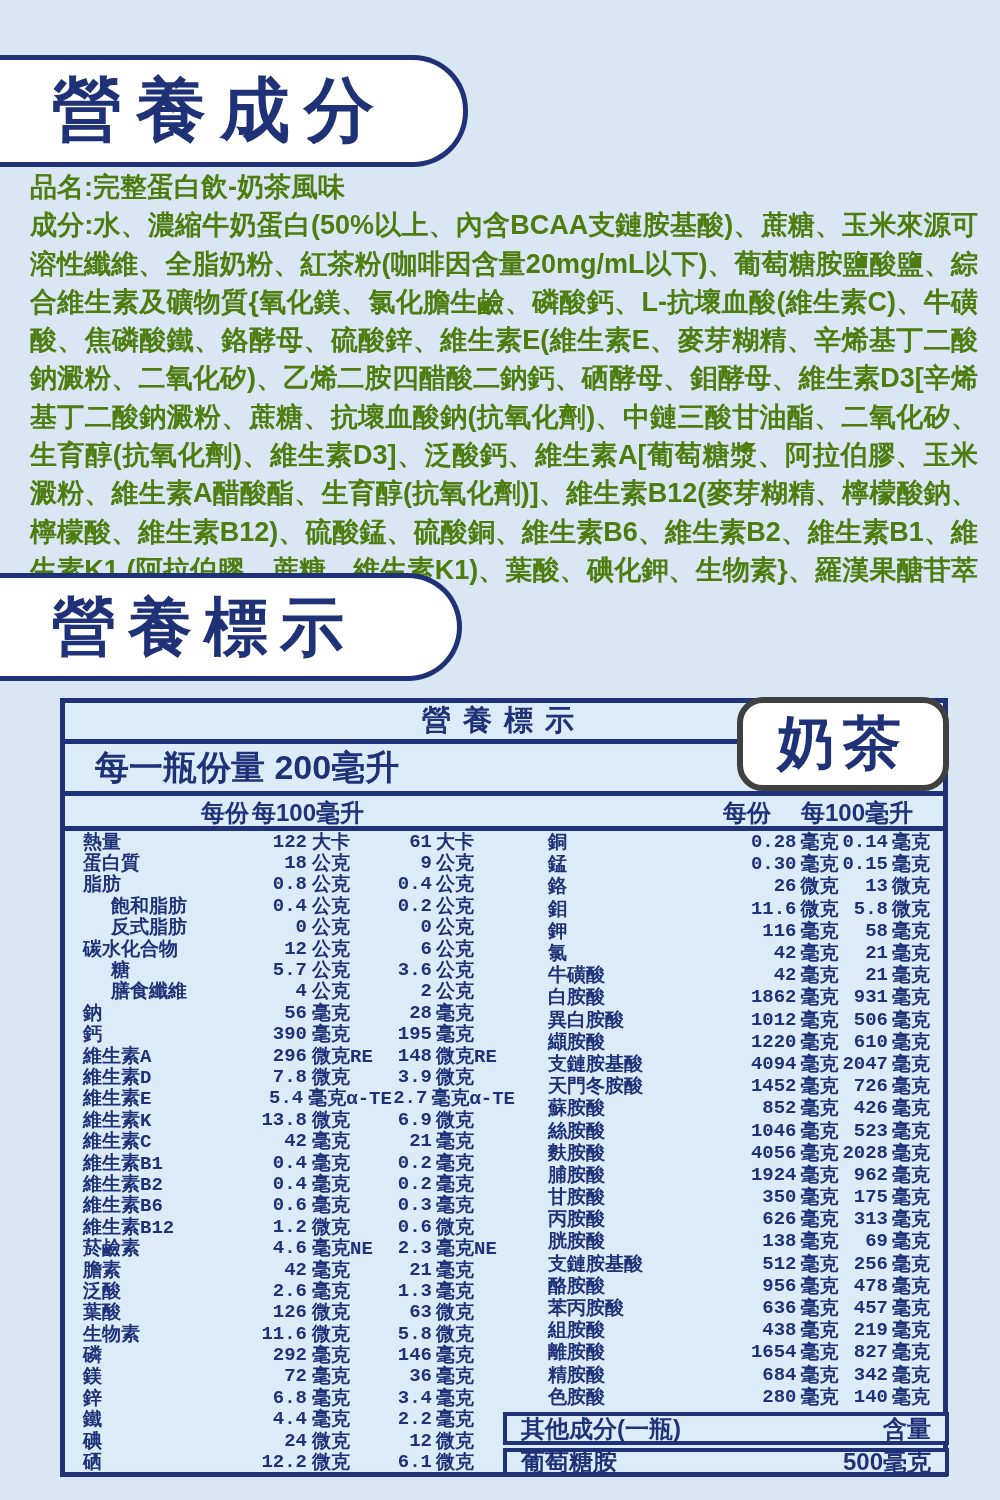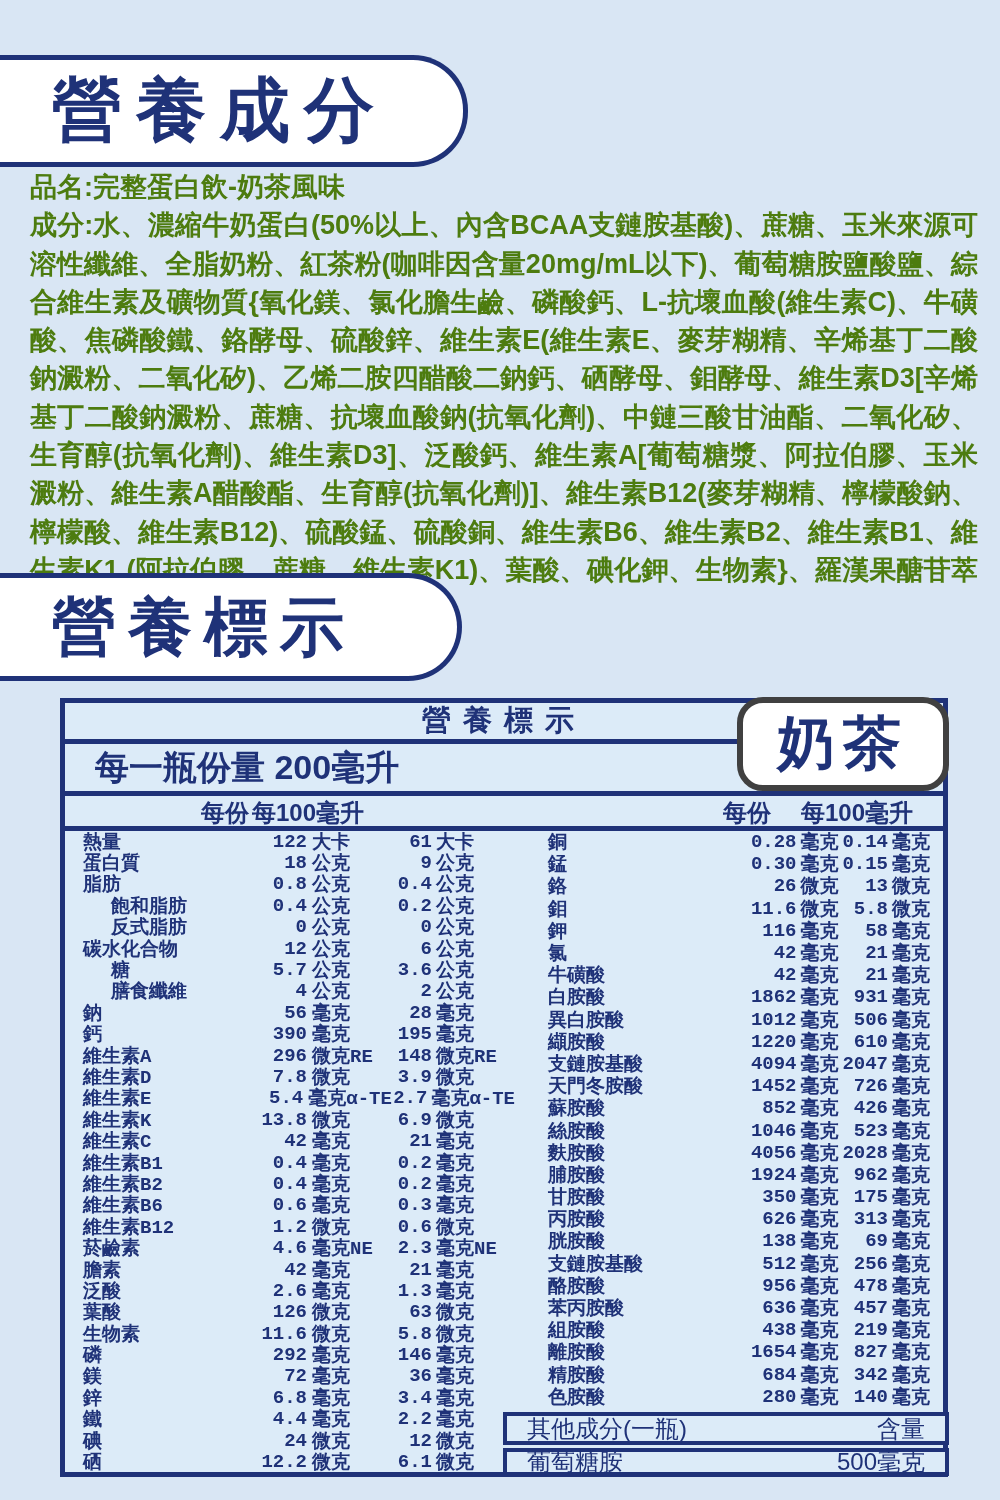--- a/index.html
+++ b/index.html
@@ -87,21 +87,21 @@
     display:flex; align-items:center; justify-content:center;
     font-size:58px; font-weight:bold; letter-spacing:8px;
     z-index:5;
   }
 
   
   .obox {
     position:absolute; left:503px; width:446px;
     border:4px solid #1f3278; background:#dcebf8;
     display:flex; align-items:center; justify-content:space-between;
-    padding:0 20px; font-size:24px; font-weight:400;
+    padding:0 14px; font-size:24px; font-weight:700;
     z-index:4;
   }
   .obox1 { top:1412px; height:33px; }
   .obox2 { top:1448px; height:28px; }
 </style>
 </head>
 <body>
 
 <div class="page">
 

